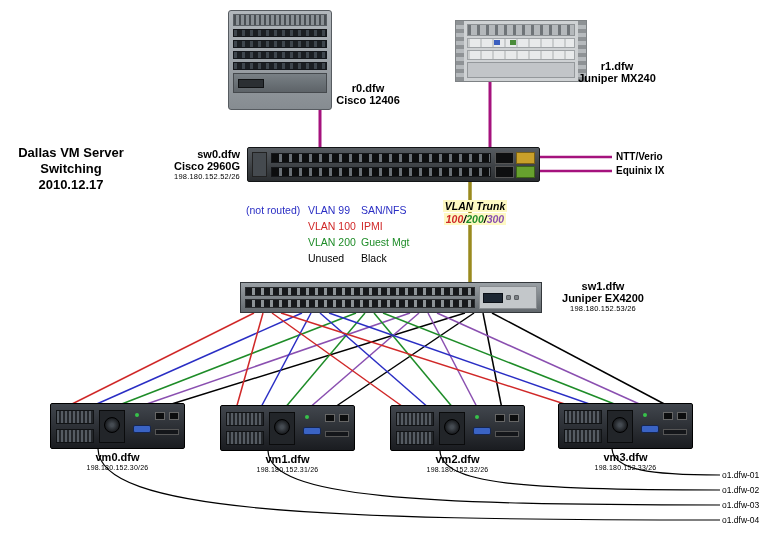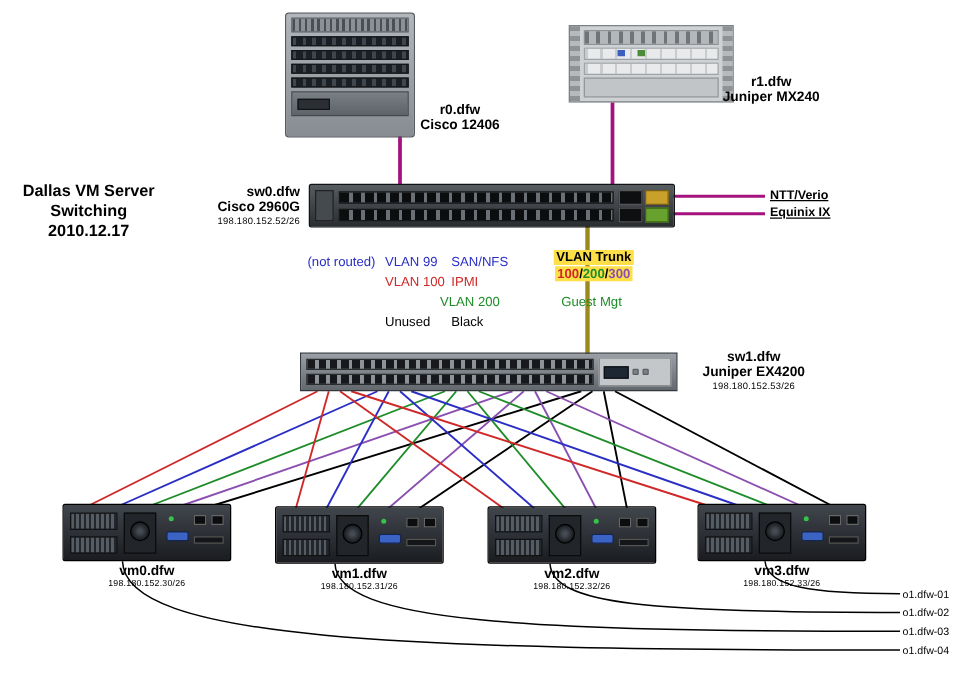--- a/index.html
+++ b/index.html
@@ -80,32 +80,32 @@
   .sv-usb{left:104px;top:25px;width:24px;height:6px;background:#14161a;border:1px solid #555;}
 
   
   .dev-label{position:absolute;text-align:center;font-weight:700;font-size:11px;line-height:12px;}
   .r0-label{left:328px;top:82px;width:80px;}
   .r1-label{left:567px;top:60px;width:100px;}
   .sw-label{position:absolute;font-weight:700;font-size:11px;line-height:12px;}
   .sw0-label{left:118px;top:148px;width:122px;text-align:right;}
   .sw1-label{left:548px;top:280px;width:110px;text-align:center;}
   .ip{font-weight:400;font-size:7.5px;line-height:9px;letter-spacing:.2px;}
-  .uplink-label{position:absolute;left:616px;font-weight:700;font-size:10px;white-space:nowrap;text-decoration:underline;}
+  .uplink-label{position:absolute;left:616px;font-weight:700;font-size:10px;white-space:nowrap;}
   .ntt{top:151px;} .eqx{top:165px;}
 
   .legend{position:absolute;left:246px;top:202px;font-weight:400;font-size:10.5px;}
   .lg-row{display:grid;grid-template-columns:62px 53px auto;height:16px;align-items:center;white-space:nowrap;}
   .row-blue{color:var(--vlan99_blue);} .row-red{color:var(--vlan100_red);}
-  .row-green{color:var(--vlan200_green);gap:44px;} .row-purple{color:var(--vlan300_purple);}
+  .row-green{color:var(--vlan200_green);} .row-purple{color:var(--vlan300_purple);}
   .row-black{color:var(--unused_black);}
 
   .trunk-label{position:absolute;left:433px;top:200px;width:84px;text-align:center;
                font-weight:700;font-size:10.5px;line-height:13px;}
-  .trunk-label .wbg{background:#fde047;padding:0 2px;}
+  .trunk-label .wbg{background:#fef9c3;padding:0 2px;font-style:italic;}
   .c-red{color:var(--vlan100_red);} .c-green{color:var(--vlan200_green);} .c-purple{color:var(--vlan300_purple);}
 
   .vm-label{position:absolute;width:135px;text-align:center;}
   .vm-name{font-weight:700;font-size:11px;line-height:12px;}
   .vm-ip{font-weight:400;font-size:7px;line-height:9px;letter-spacing:.2px;}
   .o1{position:absolute;left:722px;font-size:8.5px;line-height:9px;white-space:nowrap;}
 </style>
 </head>
 <body>
 

